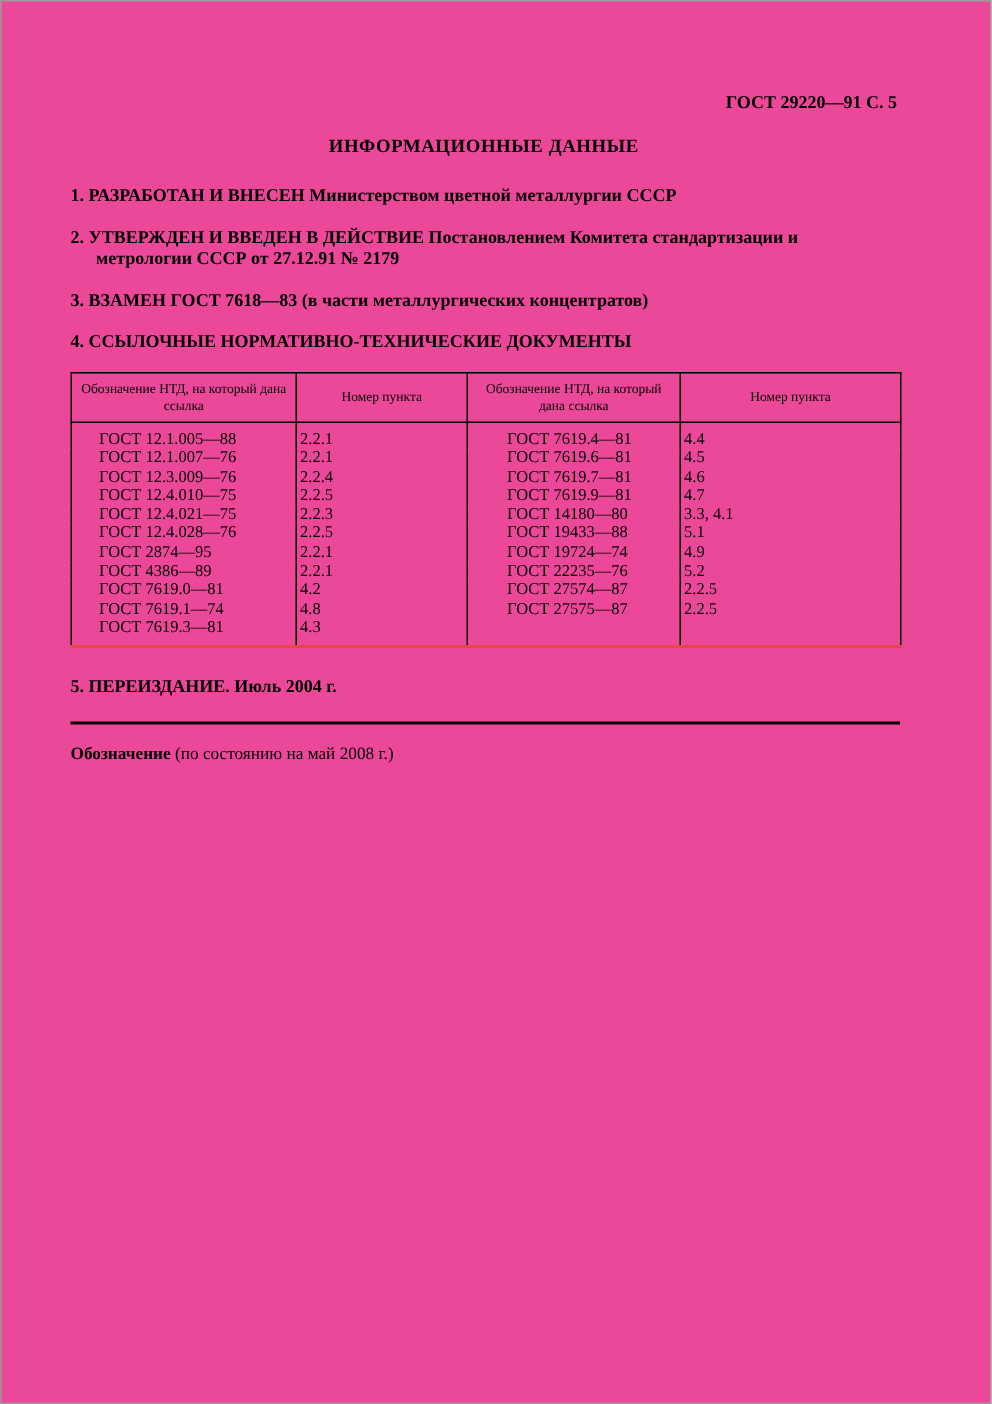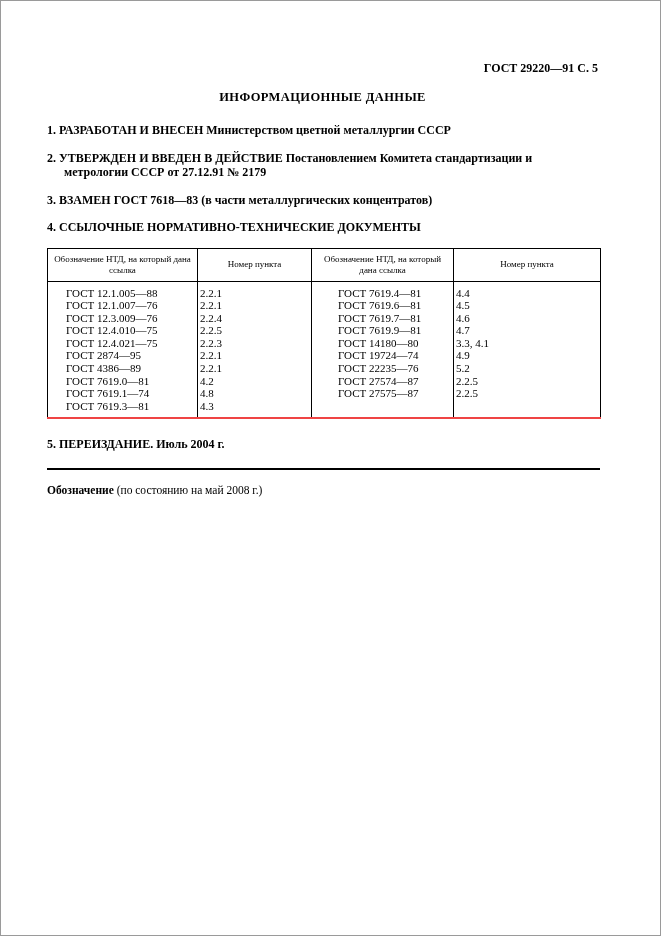--- a/index.html
+++ b/index.html
@@ -4,21 +4,21 @@
 <style>
   * { margin: 0; padding: 0; box-sizing: border-box; }
   html, body { background: #e8e8e8; }
   body {
     width: 661px; height: 936px;
     font-family: "Liberation Serif", "DejaVu Serif", serif;
     color: #000;
   }
   .page {
     width: 661px; height: 936px;
-    background: #ffffff;
+    background: #ec4899;
     border: 1px solid #9a9a9a;
     padding: 60px 62px 0 46px;
     position: relative;
   }
   .doc-header {
     text-align: right;
     font-weight: bold;
     font-size: 12px;
     margin-bottom: 14px;
   }
@@ -154,20 +154,26 @@
           <td class="cell-ntd cell-ntd-right">ГОСТ 7619.9—81</td>
           <td class="cell-num">4.7</td>
         </tr>
         <tr>
           <td class="cell-ntd">ГОСТ 12.4.021—75</td>
           <td class="cell-num">2.2.3</td>
           <td class="cell-ntd cell-ntd-right">ГОСТ 14180—80</td>
           <td class="cell-num">3.3, 4.1</td>
         </tr>
         <tr>
+          <td class="cell-ntd">ГОСТ 12.4.028—76</td>
+          <td class="cell-num">2.2.5</td>
+          <td class="cell-ntd cell-ntd-right">ГОСТ 19433—88</td>
+          <td class="cell-num">5.1</td>
+        </tr>
+        <tr>
           <td class="cell-ntd">ГОСТ 2874—95</td>
           <td class="cell-num">2.2.1</td>
           <td class="cell-ntd cell-ntd-right">ГОСТ 19724—74</td>
           <td class="cell-num">4.9</td>
         </tr>
         <tr>
           <td class="cell-ntd">ГОСТ 4386—89</td>
           <td class="cell-num">2.2.1</td>
           <td class="cell-ntd cell-ntd-right">ГОСТ 22235—76</td>
           <td class="cell-num">5.2</td>

